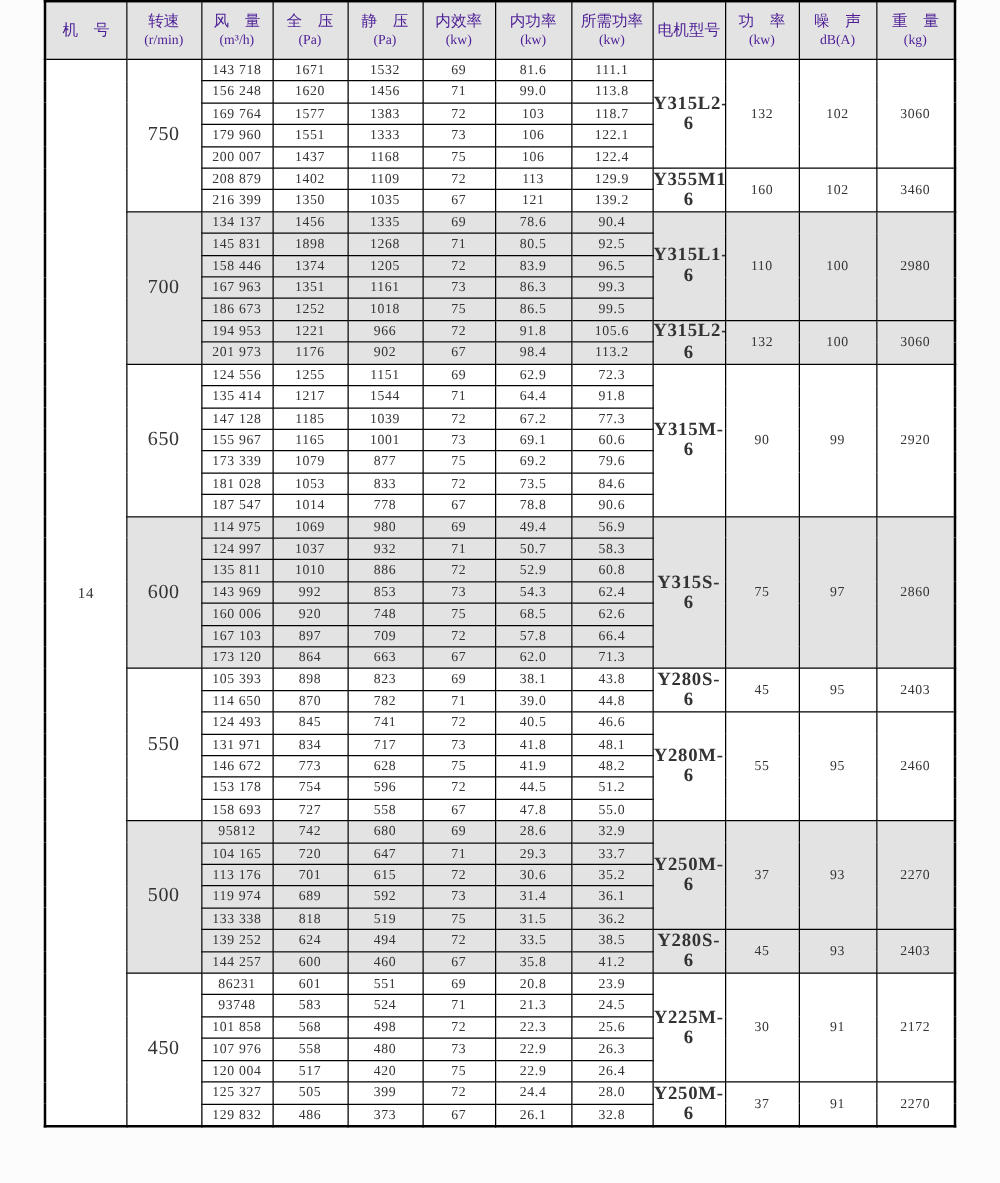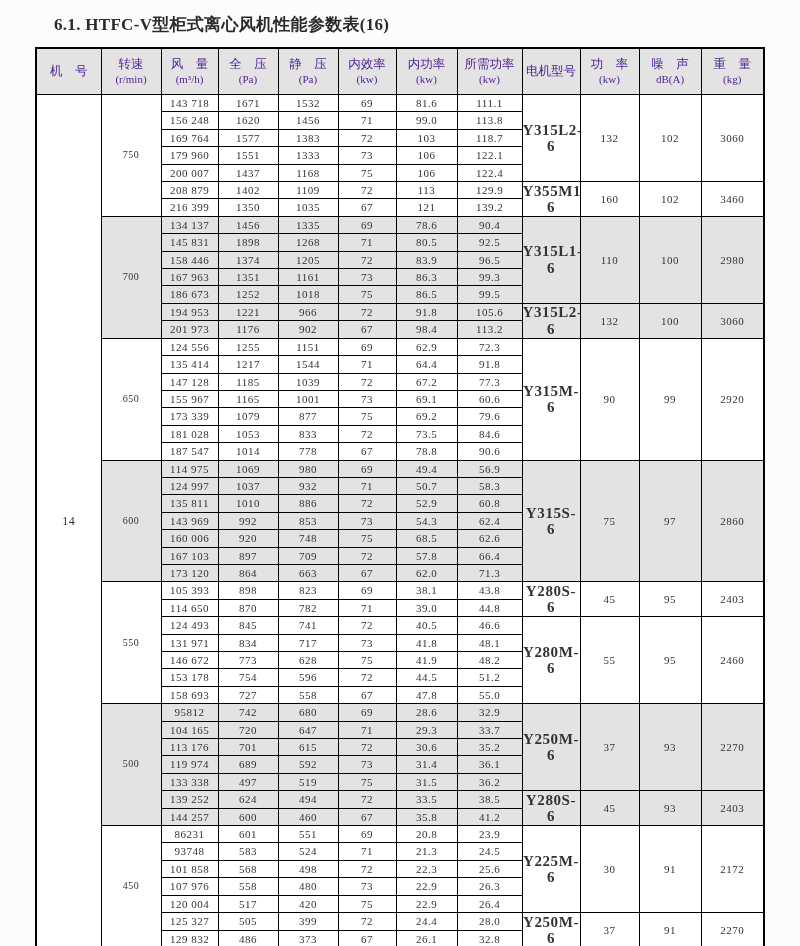--- a/index.html
+++ b/index.html
@@ -41,28 +41,27 @@
   tbody td{
     height:16.4px;
     line-height:16.4px;
     font-size:11px;
     letter-spacing:0.5px;
     color:#333;
     background:#fff;
   }
   tbody td.shaded{background:var(--shade,#e3e3e3);}
   td.machine-cell{font-size:12px;background:#fff;}
-  td.speed-cell{font-size:10px;}
+  td.speed-cell{font-size:16px;}
   td.motor-model-cell{font-size:15px;letter-spacing:0.6px;font-weight:bold;}
 </style>
 </head>
 <body>
 
 <div class="page">
-  <div class="title">6.1. HTFC-V型柜式离心风机性能参数表(16)</div>
 
   <table class="perf">
     <colgroup>
       <col style="width:65px">
         <col style="width:60px">
         <col style="width:57px">
       <col style="width:60px">
         <col style="width:60px">
         <col style="width:58px">
       <col style="width:61px">
@@ -473,21 +472,21 @@
         <tr>
           <td class="shaded">119 974</td>
           <td class="shaded">689</td>
           <td class="shaded">592</td>
           <td class="shaded">73</td>
           <td class="shaded">31.4</td>
           <td class="shaded">36.1</td>
         </tr>
         <tr>
           <td class="shaded">133 338</td>
-          <td class="shaded">497</td>
+          <td class="shaded">818</td>
           <td class="shaded">519</td>
           <td class="shaded">75</td>
           <td class="shaded">31.5</td>
           <td class="shaded">36.2</td>
         </tr>
         <tr>
           <td class="shaded">139 252</td>
           <td class="shaded">624</td>
           <td class="shaded">494</td>
           <td class="shaded">72</td>

